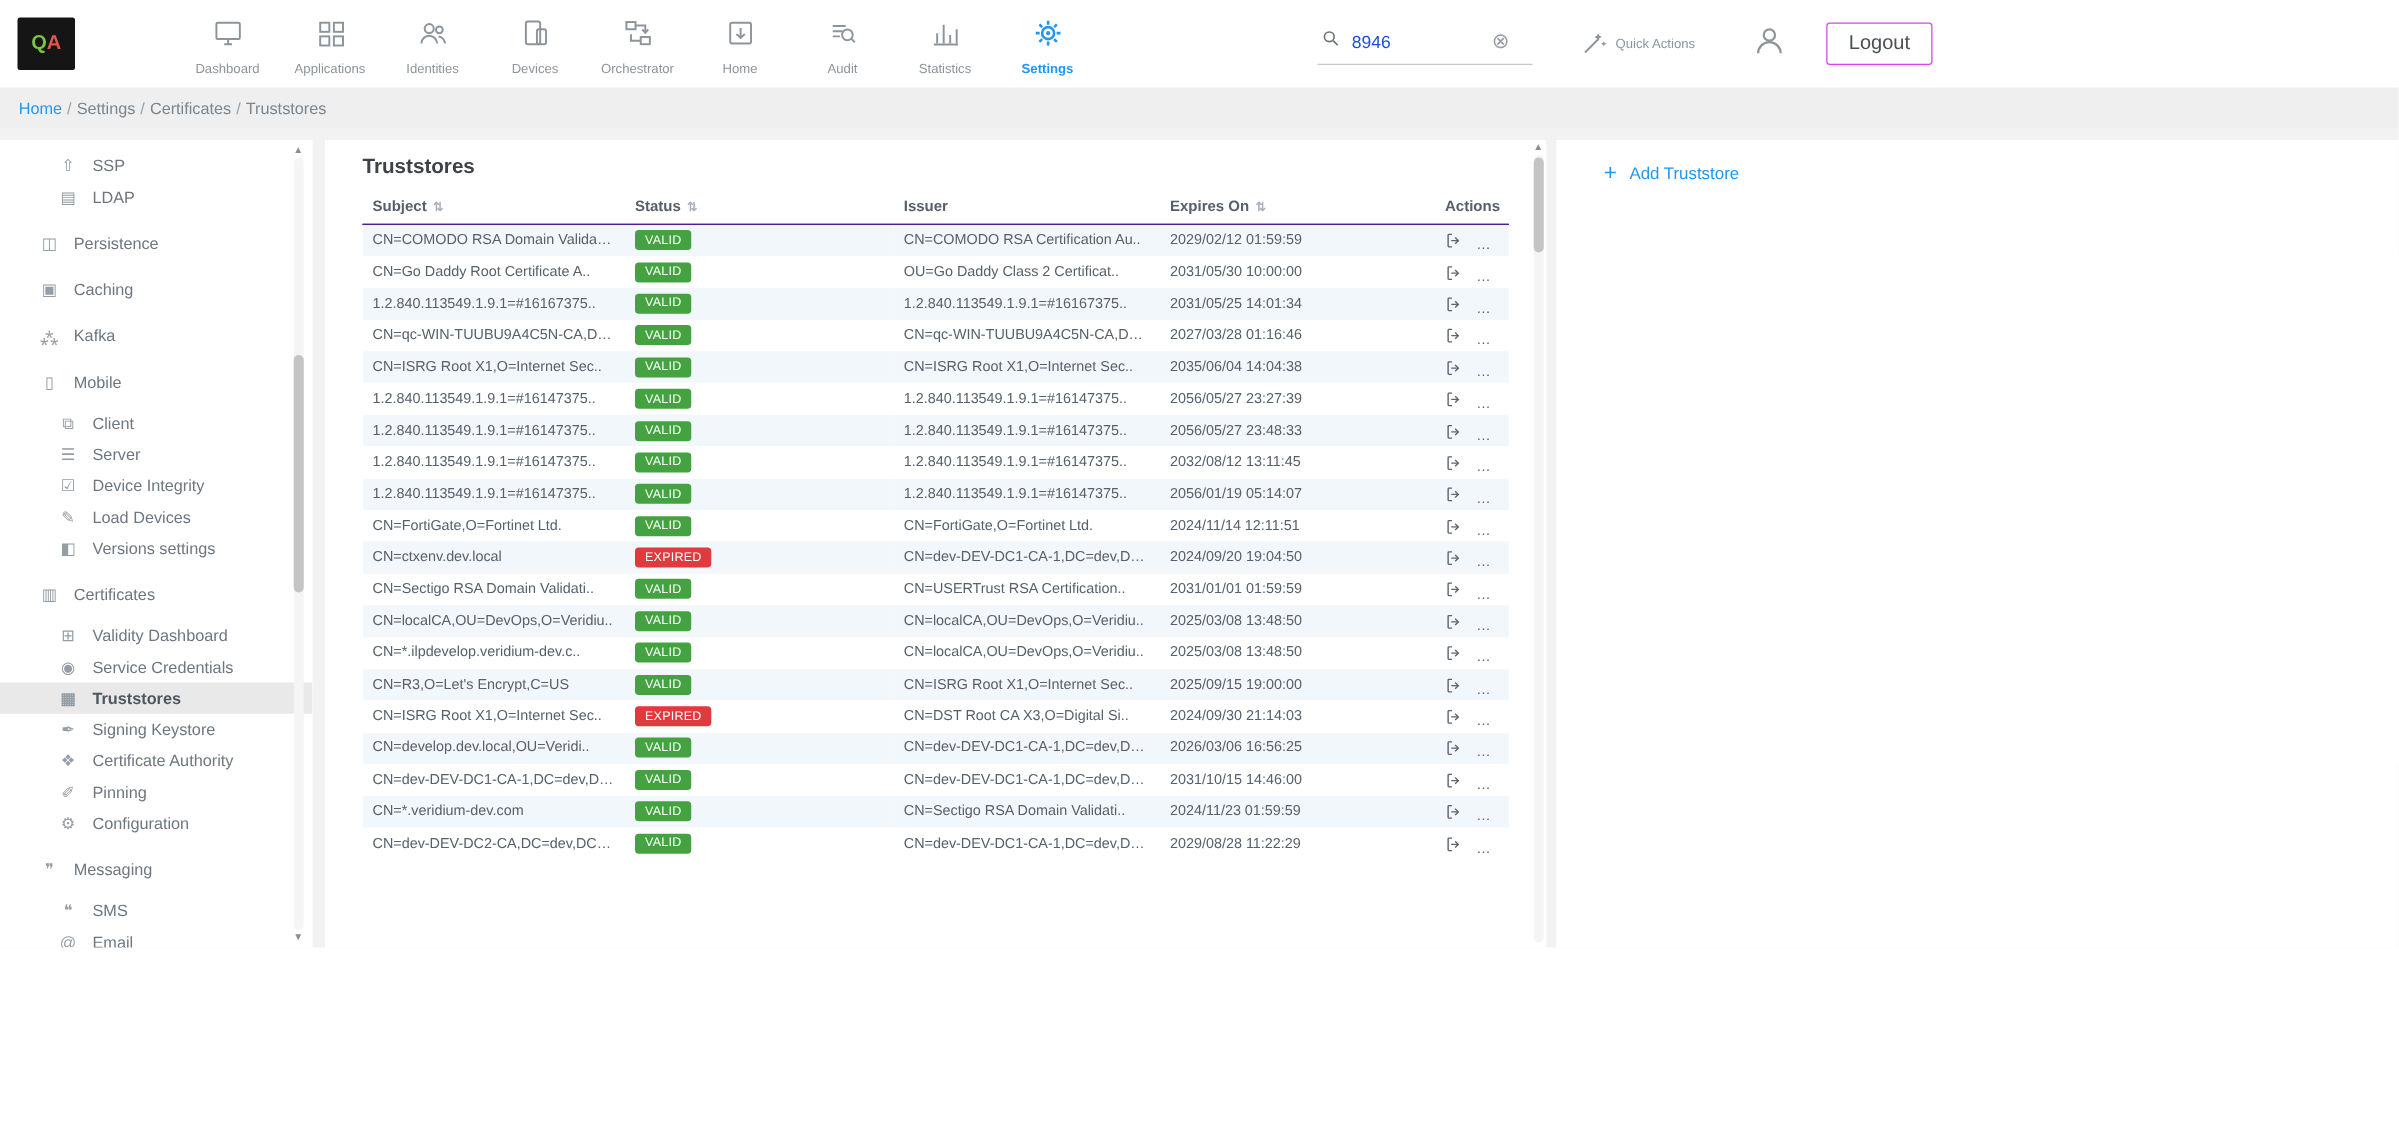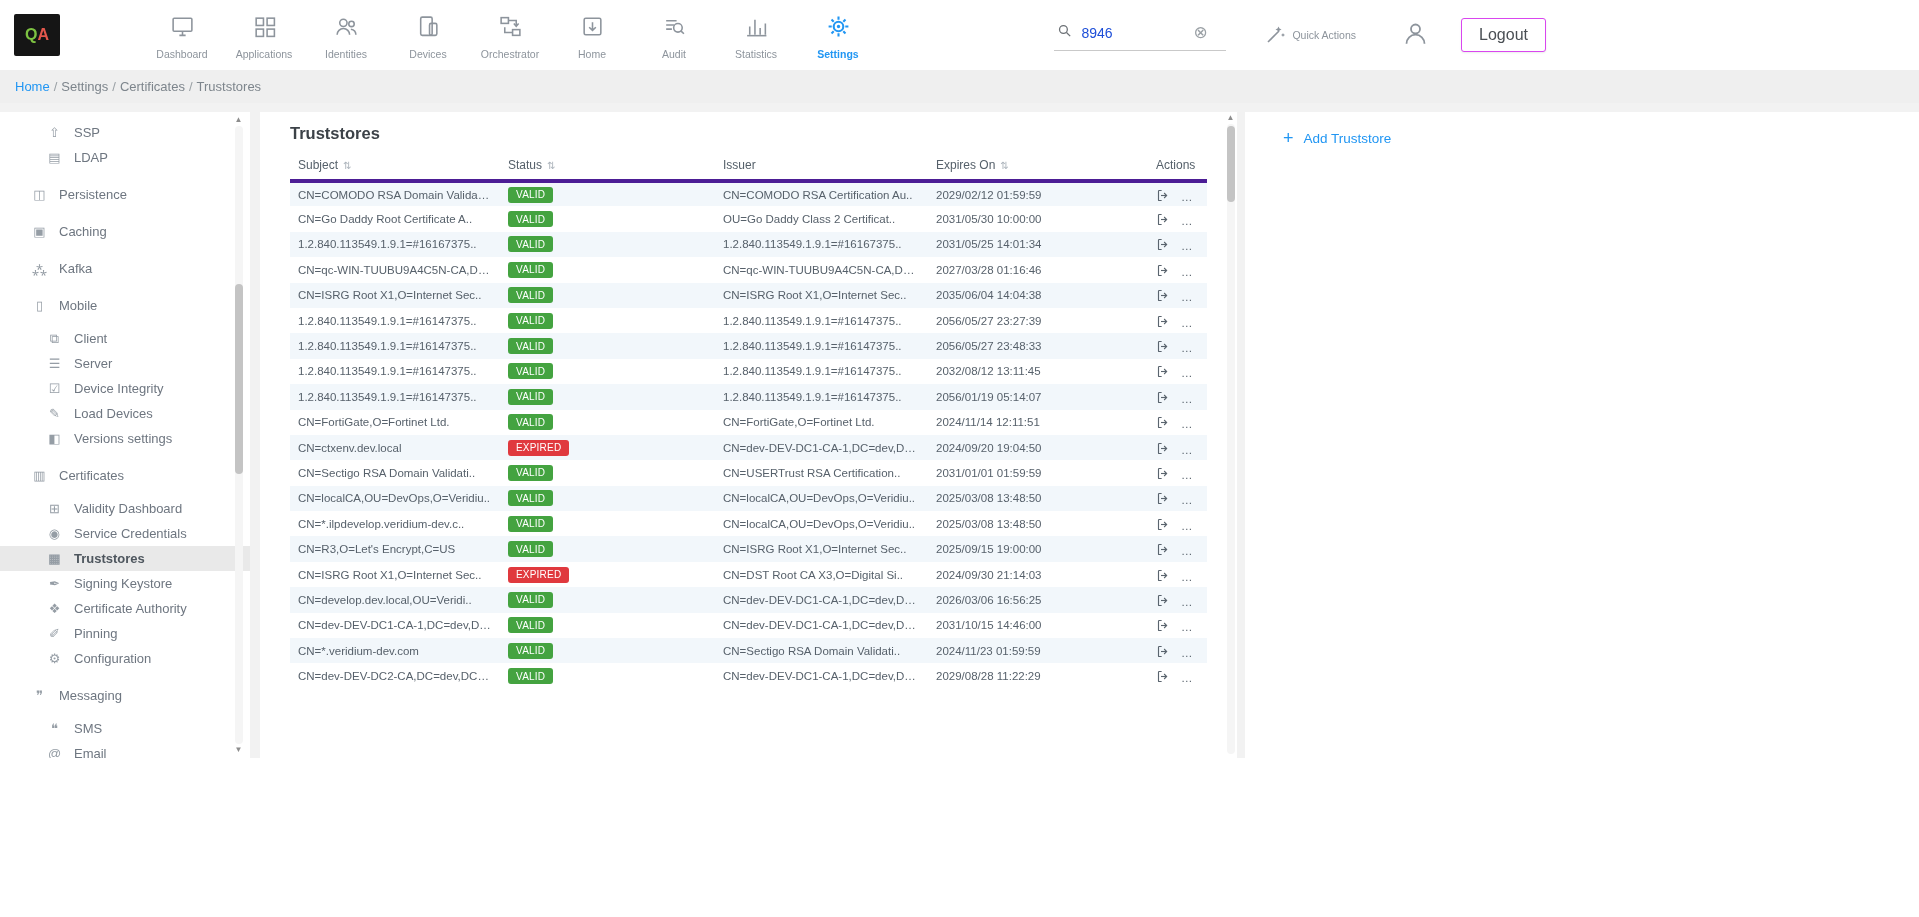--- a/index.html
+++ b/index.html
@@ -55,22 +55,22 @@
   .sb-scroll{position:absolute;top:4px;bottom:4px;right:7px;width:9px;display:flex;
     flex-direction:column;align-items:center;font-size:8px;color:#8d8d8d}
   .sb-track{flex:1;width:8px;background:#f5f5f5;border-radius:4px;position:relative;margin:2px 0}
   .sb-thumb{position:absolute;left:0;width:8px;background:#c4c4c4;border-radius:4px;cursor:pointer}
   .scroll-arrow{cursor:pointer;line-height:1}
 
   
   .main{width:977px;margin-left:10px;position:relative;padding:12px 30px 0;flex:0 0 977px}
   .main h2{font-size:16.5px;color:#3c4248;margin-bottom:8px}
   table{border-collapse:collapse;width:917px;table-layout:fixed}
-  th{font-size:12px;font-weight:normal;color:#55606a;text-align:left;padding:7px 8px;
-    border-bottom:4px solid #4c1d95;cursor:pointer;white-space:nowrap}
+  th{font-size:12px;font-weight:bold;color:#55606a;text-align:left;padding:7px 8px;
+    border-bottom:1px solid #4c1d95;cursor:pointer;white-space:nowrap}
   .sort{color:#aab2ba;font-size:10px;margin-left:5px}
   td{font-size:11.5px;color:#57616b;padding:0 8px;height:25.4px;overflow:hidden;
     white-space:nowrap;text-overflow:ellipsis}
   tbody tr{cursor:pointer}
   tbody tr:nth-child(odd){background:#f2f7fb}
   .badge{display:inline-block;color:#fff;font-size:10px;font-weight:normal;
     padding:2.5px 8px;border-radius:3px;letter-spacing:.2px}
   .actions .act{background:none;border:0;cursor:pointer;color:#5a646e;padding:0;margin-right:10px}
   .act svg{width:15px;height:15px;vertical-align:middle}
   .total{margin-top:24px;font-size:13px;color:#6e7680;padding-bottom:18px}

